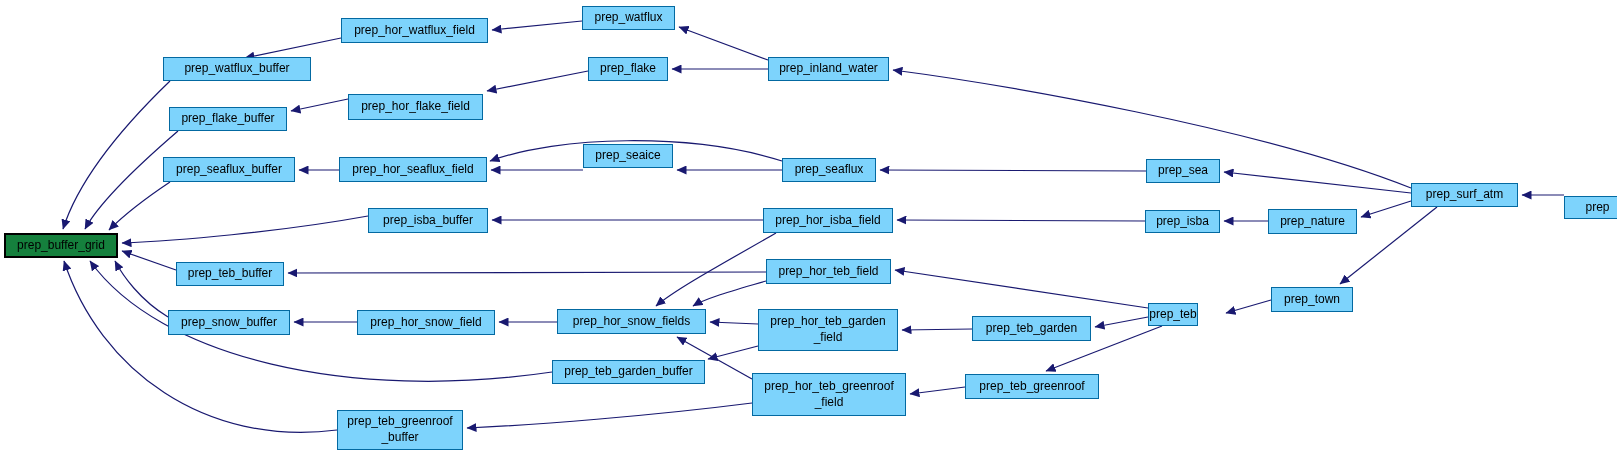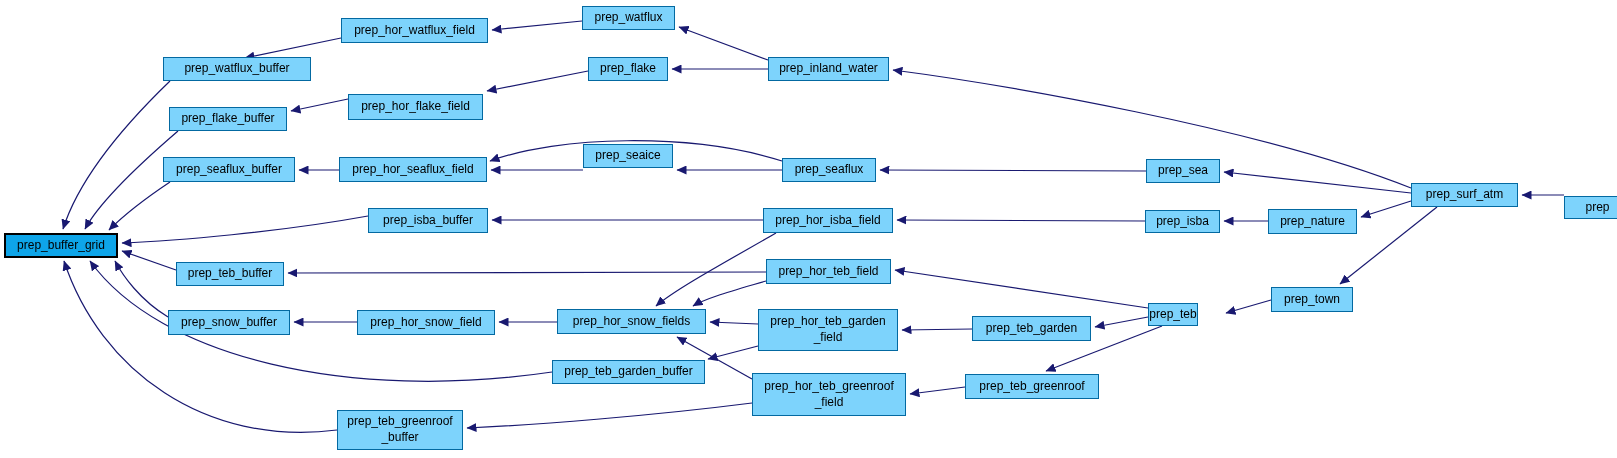--- a/index.html
+++ b/index.html
@@ -22,21 +22,21 @@
     line-height:1.3;
     display:flex;
     flex-direction:column;
     align-items:center;
     justify-content:center;
     text-align:center;
     white-space:nowrap;
     cursor:pointer;
   }
   .node.highlight{
-    background:#0ea5e9;
+    background:#15803d;
     border:2px solid #000000;
   }
 </style>
 </head>
 <body>
 
 <div id="stage">
   <svg id="edges">
     <defs>
       <marker id="arrow" markerWidth="11" markerHeight="9" refX="9.5" refY="4.5" orient="auto" markerUnits="userSpaceOnUse">

